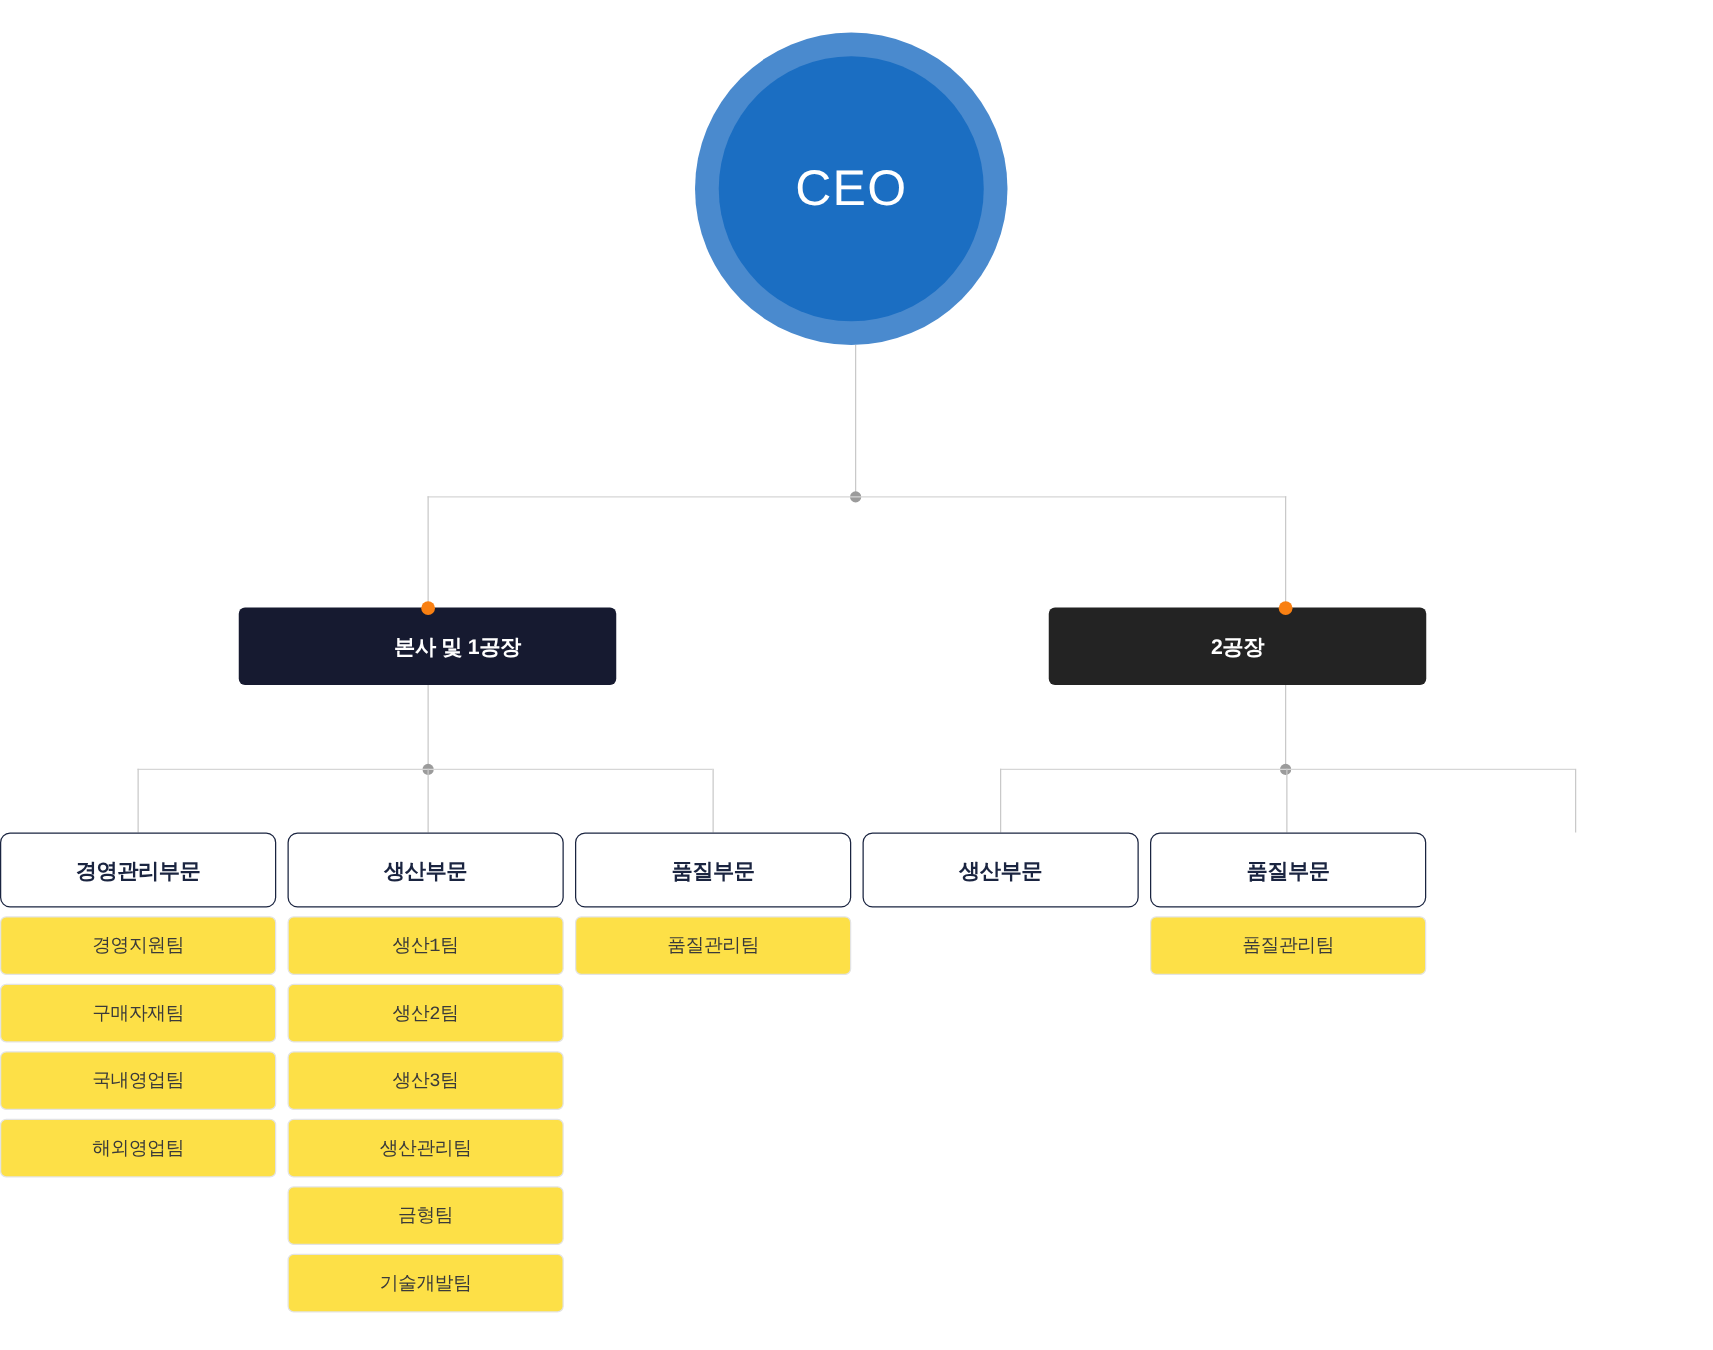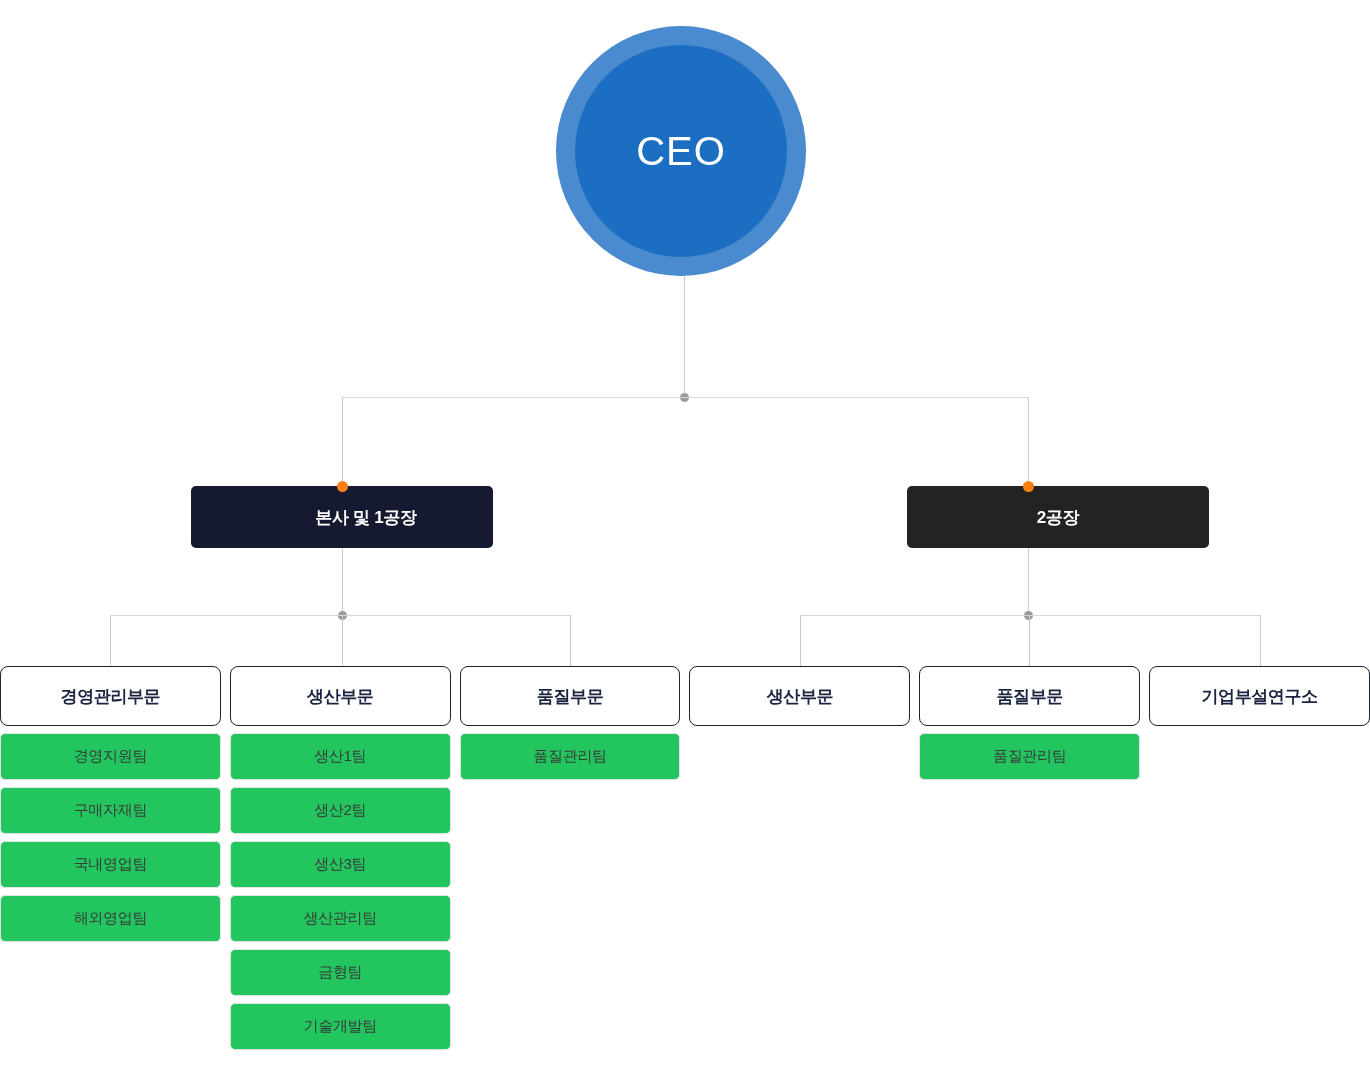--- a/index.html
+++ b/index.html
@@ -98,20 +98,21 @@
     left: 0;
     top: 666px;
     width: 1370px;
     display: flex;
     align-items: flex-start;
   }
   .column {
     display: flex;
     flex-direction: column;
     align-items: stretch;
+    font-family: Liberation Mono, monospace;
   }
   .division-box {
     height: 60px;
     border: 1.6px solid #1a2440;
     border-radius: 8px;
     background: #ffffff;
     display: flex;
     align-items: center;
     justify-content: center;
     color: #1a2440;
@@ -122,21 +123,21 @@
   .team-list {
     display: flex;
     flex-direction: column;
     margin-top: 7px;
     gap: 7px;
   }
   .team-box {
     height: 47px;
     border: 1px solid #e3e3e3;
     border-radius: 5px;
-    background: #22c55e;
+    background: #fde047;
     display: flex;
     align-items: center;
     justify-content: center;
     color: #3a3a3a;
     font-size: 15px;
     font-weight: 400;
     letter-spacing: -0.3px;
   }
 </style>
 </head>
@@ -153,21 +154,21 @@
   <div class="conn-v" style="left:684px; top:276px; height:122px;"></div>
   <div class="junction-dot" style="left:680px; top:393px;"></div>
   <div class="conn-h" style="left:342px; top:397px; width:687px;"></div>
   <div class="conn-v" style="left:342px; top:397px; height:90px;"></div>
   <div class="conn-v" style="left:1028px; top:397px; height:90px;"></div>
 
   <div class="orange-dot" style="left:337px; top:481px;"></div>
   <div class="factory-box factory-navy" style="left:191px; top:486px; width:302px;padding-left:48px;">본사 및 1공장</div>
 
   <div class="orange-dot" style="left:1023px; top:481px;"></div>
-  <div class="factory-box factory-black" style="left:907px; top:486px; width:302px;">2공장</div>
+  <div class="factory-box factory-black" style="left:839px; top:486px; width:302px;">2공장</div>
 
   <div class="conn-v" style="left:342px; top:548px; height:67px;"></div>
   <div class="junction-dot" style="left:338px; top:611px;"></div>
   <div class="conn-h" style="left:110px; top:615px; width:460px;"></div>
   <div class="conn-v" style="left:110px; top:615px; height:51px;"></div>
   <div class="conn-v" style="left:342px; top:615px; height:51px;"></div>
   <div class="conn-v" style="left:570px; top:615px; height:51px;"></div>
 
   <div class="conn-v" style="left:1028px; top:548px; height:67px;"></div>
   <div class="junction-dot" style="left:1024px; top:611px;"></div>
@@ -213,18 +214,15 @@
       </div>
     </div>
 
     <div class="column" style="width:221px; margin-left:9px;">
       <div class="division-box">품질부문</div>
       <div class="team-list">
         <div class="team-box">품질관리팀</div>
       </div>
     </div>
 
-    <div class="column" style="width:221px; margin-left:9px;">
-      <div class="division-box">기업부설연구소</div>
-    </div>
 
   </div>
 </div>
 
 </body></html>

